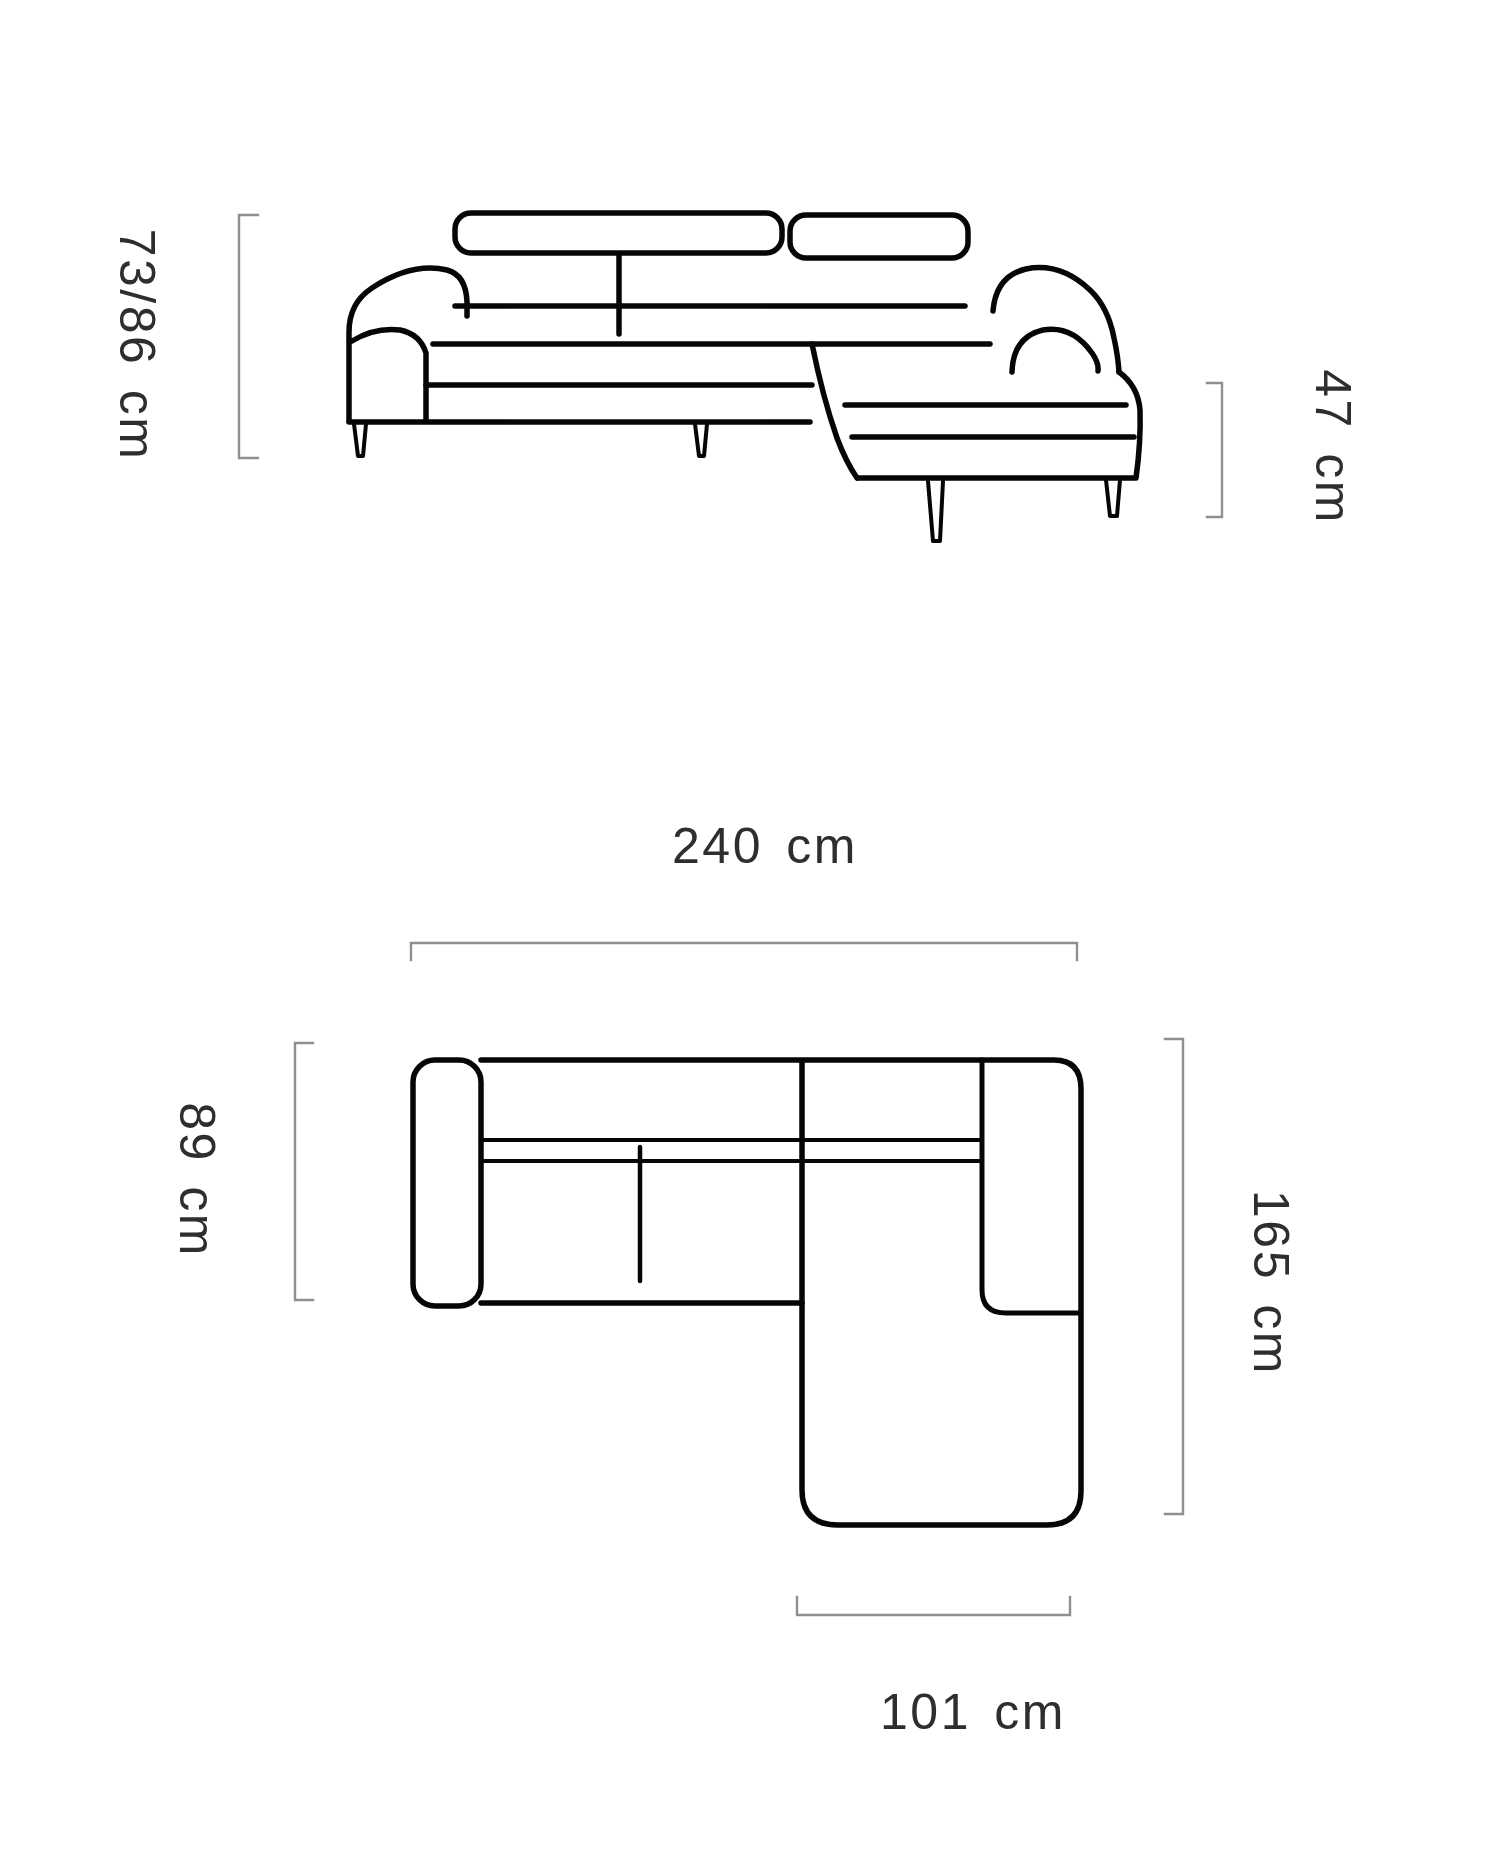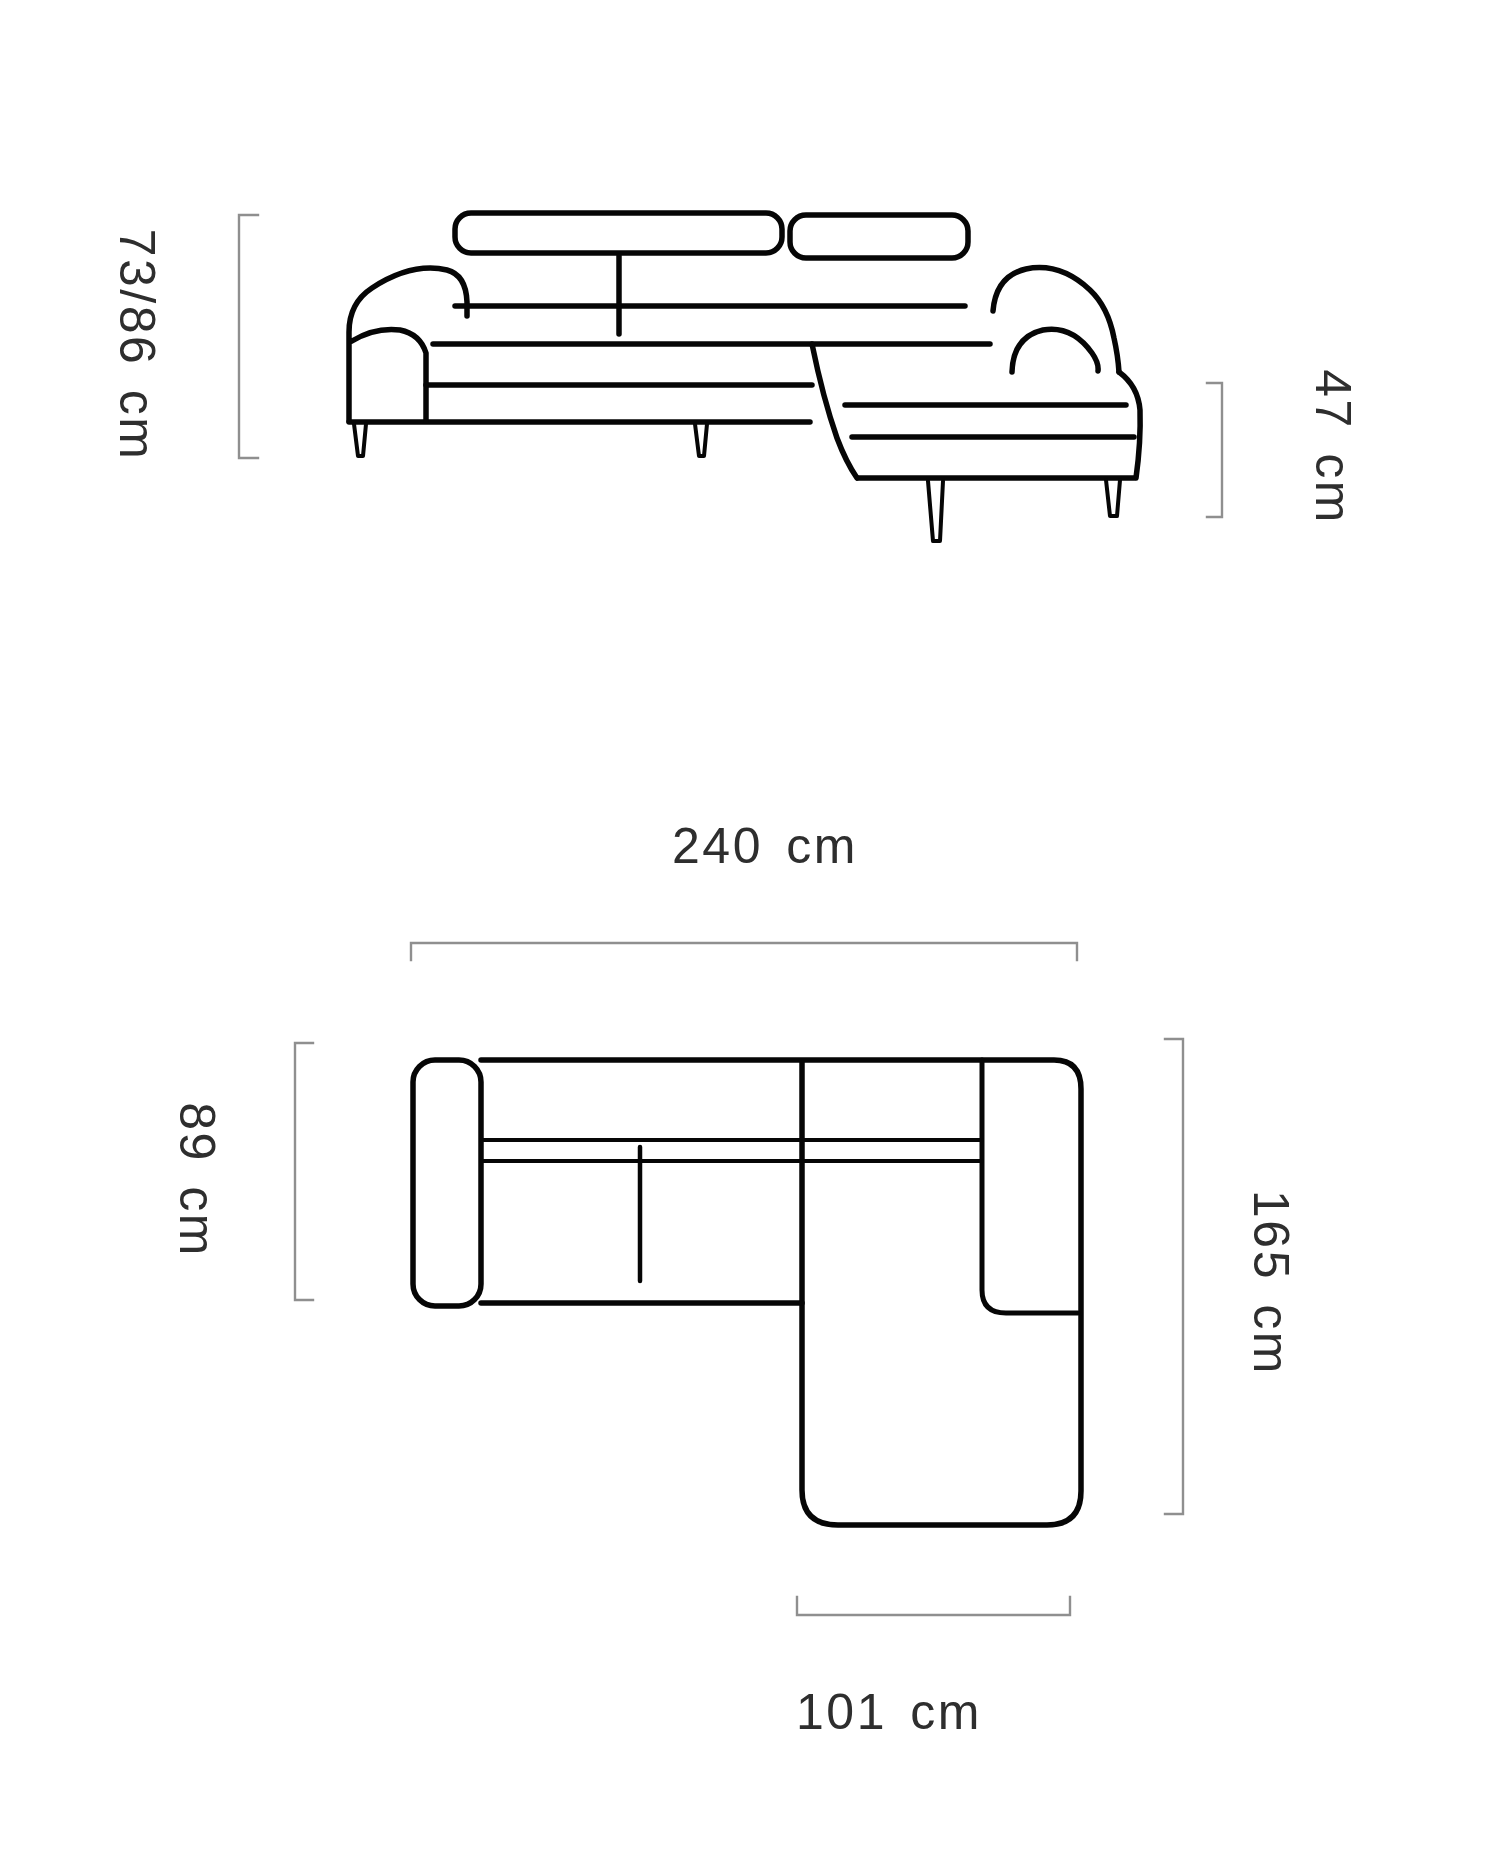--- a/index.html
+++ b/index.html
@@ -109,15 +109,15 @@
   <div class="dim-label vertical" style="left:137px; top:345px;">73/86 cm</div>
 
   <div class="dim-label vertical" style="left:1333px; top:447px;">47 cm</div>
 
   <div class="dim-label" style="left:765px; top:846px;text-align:right;">240 cm</div>
 
   <div class="dim-label vertical" style="left:197px; top:1180px;">89 cm</div>
 
   <div class="dim-label vertical" style="left:1271px; top:1283px;">165 cm</div>
 
-  <div class="dim-label" style="left:889px; top:1712px;">101 cm</div>
+  <div class="dim-label" style="left:973px; top:1712px;">101 cm</div>
 
 </div>
 
 </body></html>

